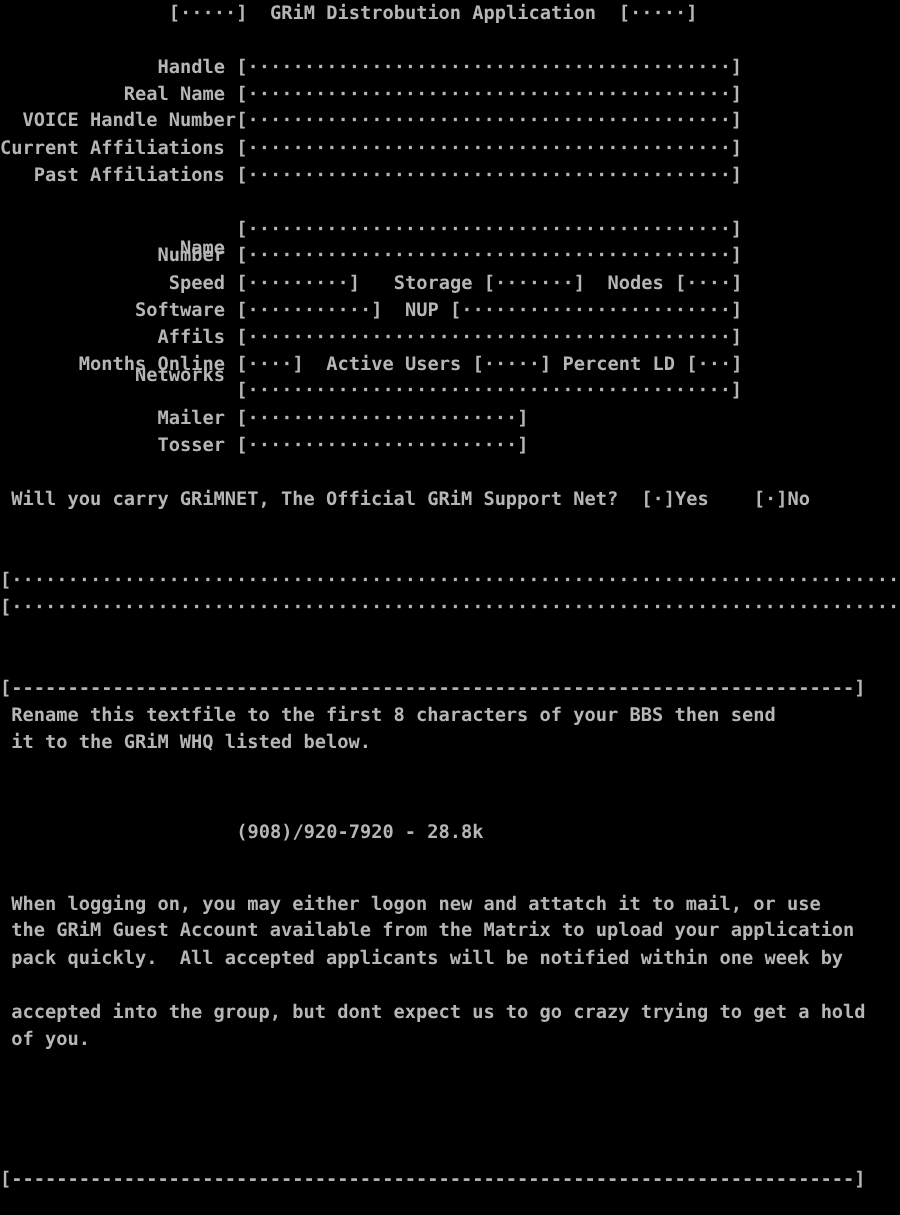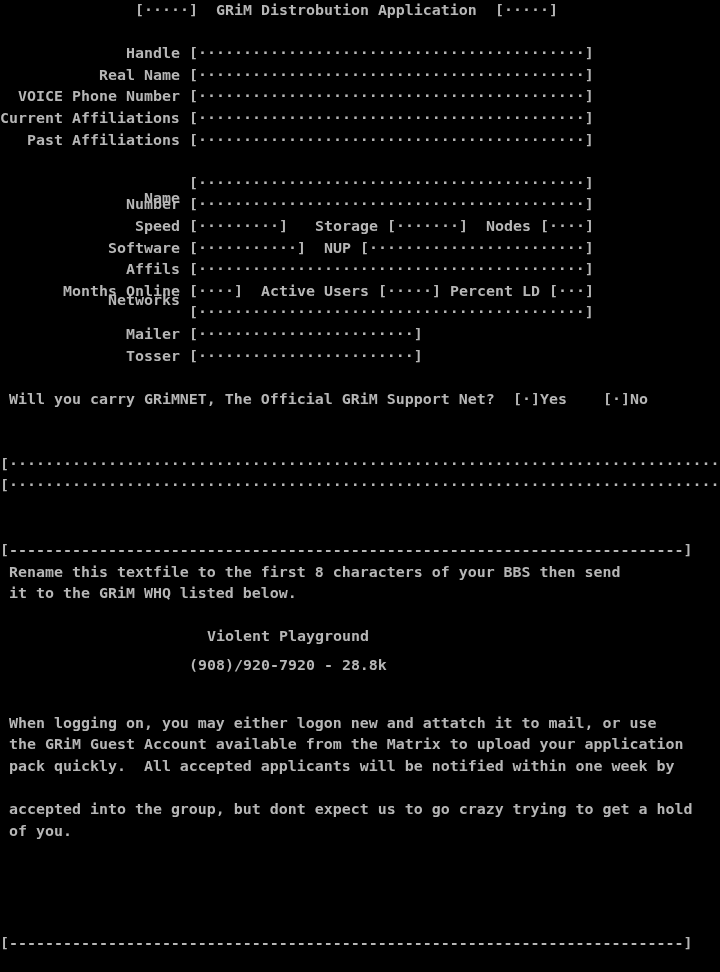--- a/index.html
+++ b/index.html
@@ -21,21 +21,21 @@
   <span class="t" style="top:0px;left:135px">[·····]</span>
   <span class="t" style="top:0px;left:216px">GRiM Distrobution Application</span>
   <span class="t" style="top:0px;left:495px">[·····]</span>
 
   <span class="t" style="top:43.2px;left:126px">Handle</span>
   <span class="t" style="top:43.2px;left:189px">[···········································]</span>
 
   <span class="t" style="top:64.8px;left:99px">Real Name</span>
   <span class="t" style="top:64.8px;left:189px">[···········································]</span>
 
-  <span class="t" style="top:86.4px;left:18px">VOICE Phone Number</span>
+  <span class="t" style="top:86.4px;left:18px">VOICE Handle Number</span>
   <span class="t" style="top:86.4px;left:189px">[···········································]</span>
 
   <span class="t" style="top:108px;left:0px">Current Affiliations</span>
   <span class="t" style="top:108px;left:189px">[···········································]</span>
 
   <span class="t" style="top:129.6px;left:27px">Past Affiliations</span>
   <span class="t" style="top:129.6px;left:189px">[···········································]</span>
 
   <span class="t" style="top:188px;left:144px">Name</span>
   <span class="t" style="top:172.8px;left:189px">[···········································]</span>
@@ -79,21 +79,20 @@
   <span class="t" style="top:388.8px;left:603px">[·]No</span>
 
   <span class="t" style="top:453.6px;left:0px">[···························································································]</span>
   <span class="t" style="top:475.2px;left:0px">[···························································································]</span>
 
   <span class="t" style="top:540px;left:0px">[---------------------------------------------------------------------------]</span>
 
   <span class="t" style="top:561.6px;left:9px">Rename this textfile to the first 8 characters of your BBS then send</span>
   <span class="t" style="top:583.2px;left:9px">it to the GRiM WHQ listed below.</span>
 
-  <span class="t" style="top:626.4px;left:207px">Violent Playground</span>
   <span class="t" style="top:655px;left:189px">(908)/920-7920 - 28.8k</span>
 
   <span class="t" style="top:712.8px;left:9px">When logging on, you may either logon new and attatch it to mail, or use</span>
   <span class="t" style="top:734.4px;left:9px">the GRiM Guest Account available from the Matrix to upload your application</span>
   <span class="t" style="top:756px;left:9px">pack quickly.  All accepted applicants will be notified within one week by</span>
   <span class="t" style="top:799.2px;left:9px">accepted into the group, but dont expect us to go crazy trying to get a hold</span>
   <span class="t" style="top:820.8px;left:9px">of you.</span>
 
   <span class="t" style="top:933px;left:0px">[---------------------------------------------------------------------------]</span>
 

